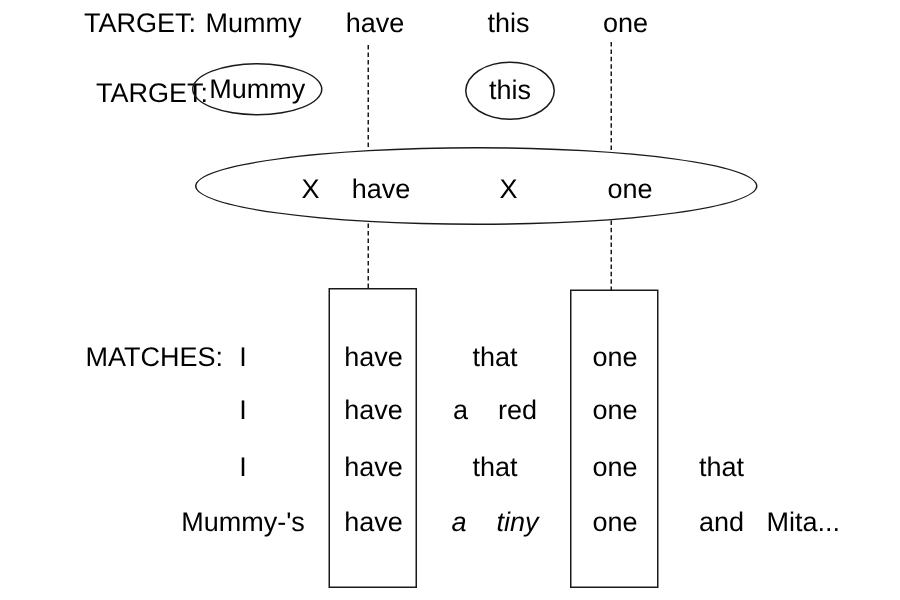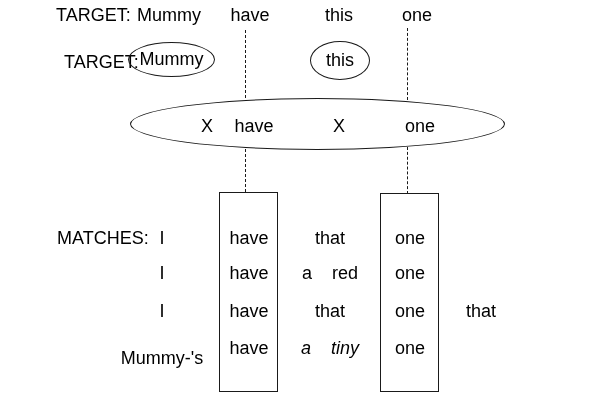--- a/index.html
+++ b/index.html
@@ -85,18 +85,19 @@
   <span class="cw" style="left:330px; top:263px;">a    red</span>
   <span class="cw" style="left:410px; top:263px;">one</span>
   <span class="lw" style="left:466px; top:263px;"></span>
 
   <span class="cw" style="left:162px; top:301px;">I</span>
   <span class="cw" style="left:249px; top:301px;">have</span>
   <span class="cw" style="left:330px; top:301px;">that</span>
   <span class="cw" style="left:410px; top:301px;">one</span>
   <span class="lw" style="left:466px; top:301px;">that</span>
 
-  <span class="cw" style="left:162px; top:348px;">Mummy-'s</span>
+  <span class="cw" style="left:162px; top:338px;">Mummy-'s</span>
   <span class="cw" style="left:249px; top:338px;">have</span>
   <span class="cw" style="left:330px; top:338px;font-style:italic;">a    tiny</span>
   <span class="cw" style="left:410px; top:338px;">one</span>
+  <span class="lw" style="left:466px; top:338px;">and   Mita...</span>
 
 </div>
 
 </body></html>

